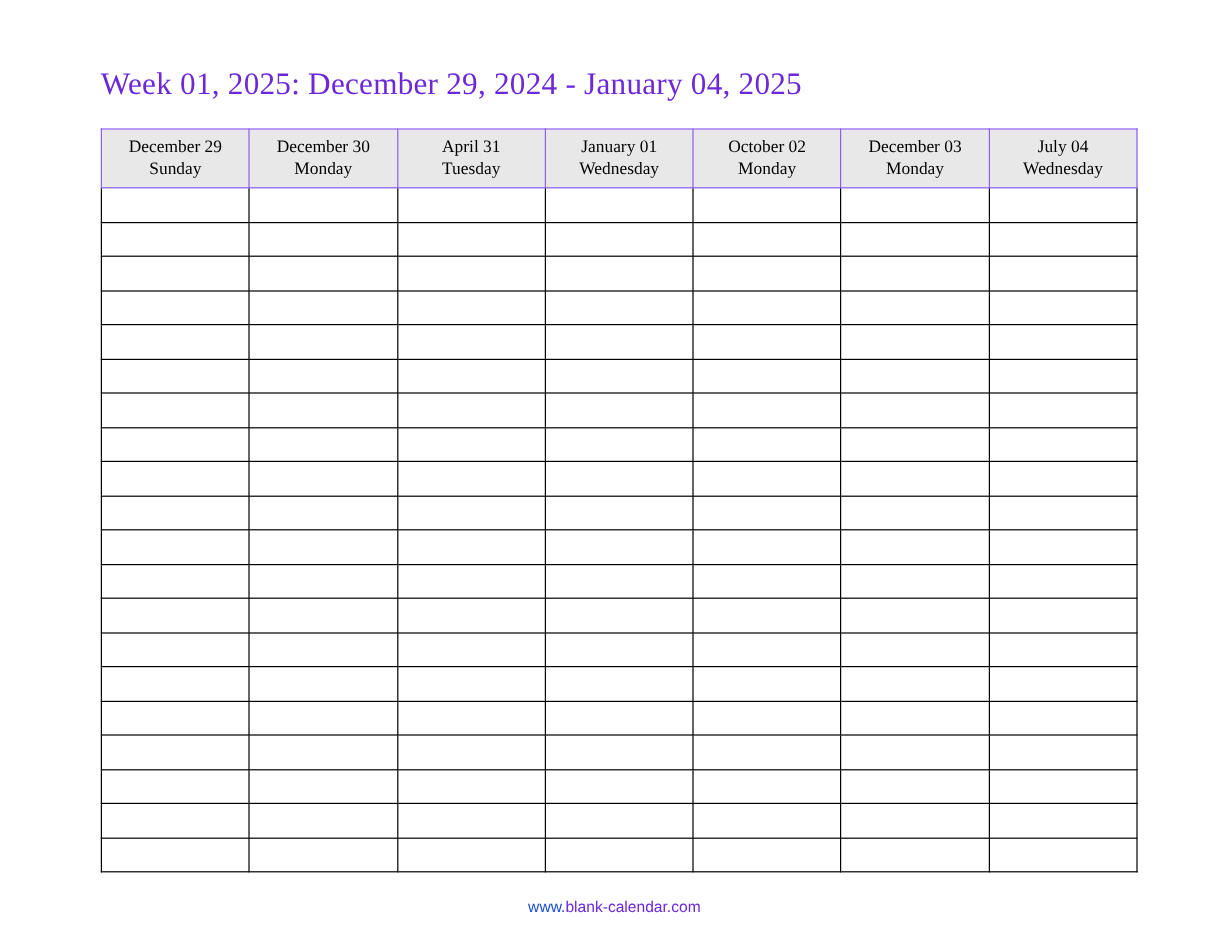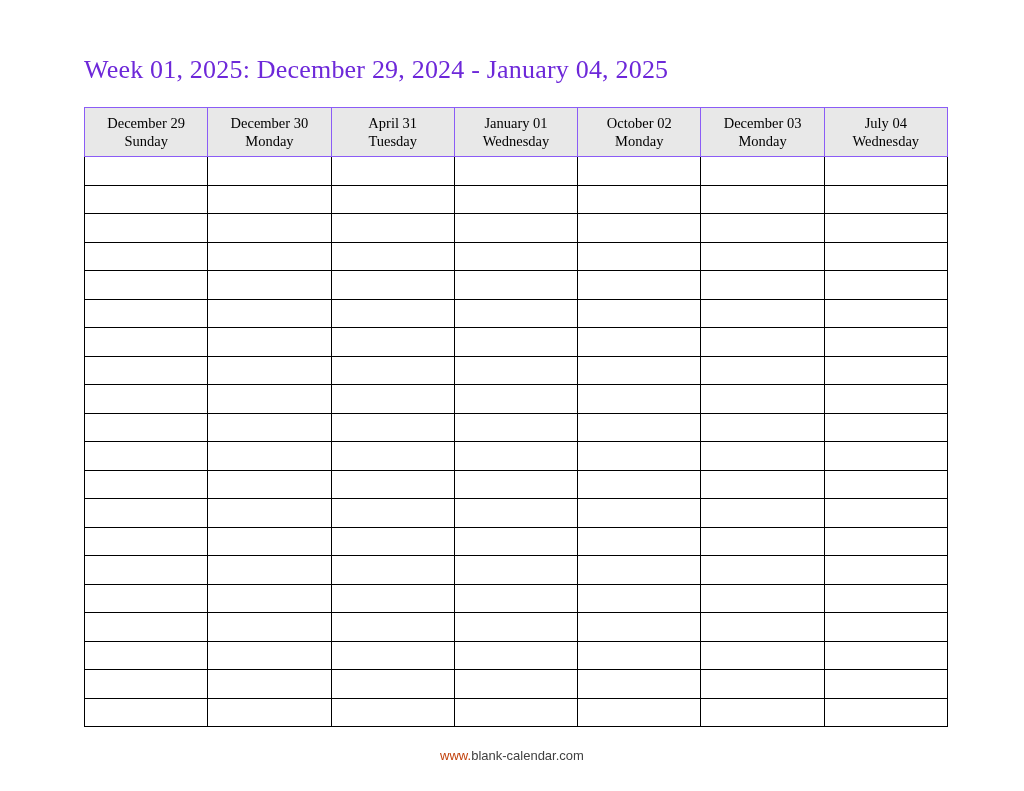--- a/index.html
+++ b/index.html
@@ -54,24 +54,24 @@
     .footer-link {
       position: absolute;
       left: 0;
       right: 0;
       bottom: 28px;
       text-align: center;
       font-family: Arial, Helvetica, sans-serif;
       font-size: 13px;
     }
     .footer-link .orange {
-      color: #c2410c;
+      color: #1d4ed8;
     }
     .footer-link .teal {
-      color: #404040;
+      color: #6d28d9;
     }
   </style>
 </head>
 <body>
 
 <h1 class="title">Week 01, 2025: December 29, 2024 - January 04, 2025</h1>
 
 <table class="calendar">
   <thead>
     <tr>

